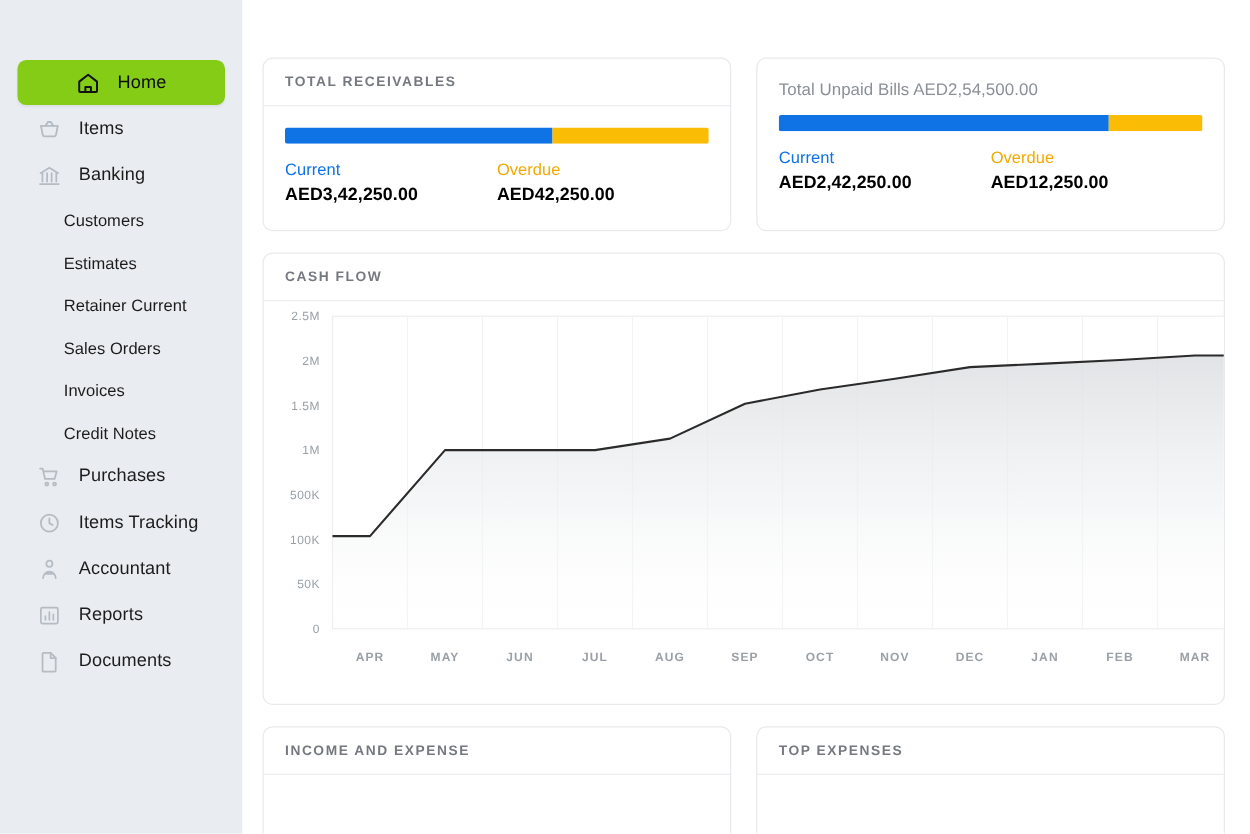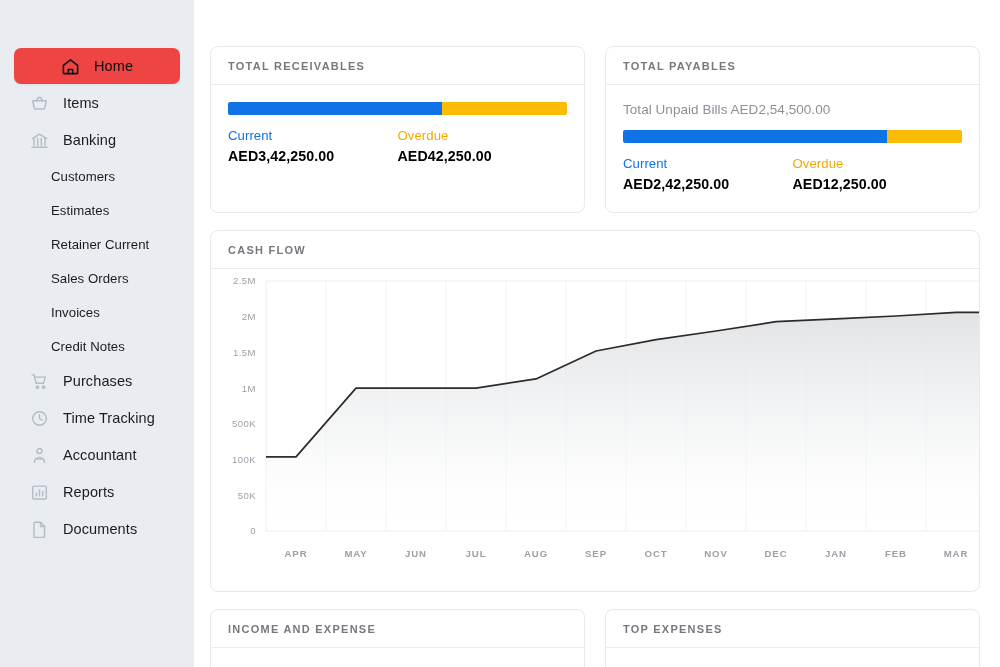--- a/index.html
+++ b/index.html
@@ -25,21 +25,21 @@
   .nav-item {
     display: flex; align-items: center;
     height: 36px;
     margin: 0 14px;
     padding-left: 14px;
     border-radius: 7px;
     cursor: pointer;
     margin-bottom: 1px;
   }
   .nav-item.active {
-    background: #ef4444;
+    background: #84cc16;
     box-shadow: 0 1px 2px rgba(0,0,0,.06);
     padding-left: 45px;
   }
   .nav-item .ico {
     width: 22px; height: 22px;
     flex: 0 0 22px;
     display: flex; align-items: center; justify-content: center;
     margin-right: 13px;
     color: #b5bcc3;
   }
@@ -211,21 +211,21 @@
       <span class="lbl">Purchases</span>
     </div>
 
     <div class="nav-item">
       <span class="ico">
         <svg width="19" height="19" viewBox="0 0 24 24" fill="none" stroke="currentColor" stroke-width="1.8" stroke-linecap="round" stroke-linejoin="round">
             <circle cx="12" cy="12" r="8.6"></circle>
             <path d="M12 7.3V12l3.3 2"></path>
           </svg>
       </span>
-      <span class="lbl">Time Tracking</span>
+      <span class="lbl">Items Tracking</span>
     </div>
 
     <div class="nav-item">
       <span class="ico">
         <svg width="19" height="19" viewBox="0 0 24 24" fill="none" stroke="currentColor" stroke-width="1.8" stroke-linecap="round" stroke-linejoin="round">
             <circle cx="12" cy="6.3" r="3.1"></circle>
             <path d="M5.6 20.8c0-3.6 2.9-6.4 6.4-6.4s6.4 2.8 6.4 6.4"></path>
             <path d="M8.8 16.6h6.4"></path>
           </svg>
       </span>
@@ -273,23 +273,20 @@
             </div>
             <div class="legend-col">
               <div class="legend-name overdue">Overdue</div>
               <div class="legend-val">AED42,250.00</div>
             </div>
           </div>
         </div>
       </section>
 
       <section class="card sum-card">
-        <div class="card-head">
-          <span class="card-title">TOTAL PAYABLES</span>
-        </div>
         <div class="card-body">
           <div class="sum-sub">Total Unpaid Bills AED2,54,500.00</div>
           <div class="bar">
             <div class="seg-current" style="width:78%"></div>
             <div class="seg-overdue" style="width:22%"></div>
           </div>
           <div class="legend">
             <div class="legend-col">
               <div class="legend-name current">Current</div>
               <div class="legend-val">AED2,42,250.00</div>

